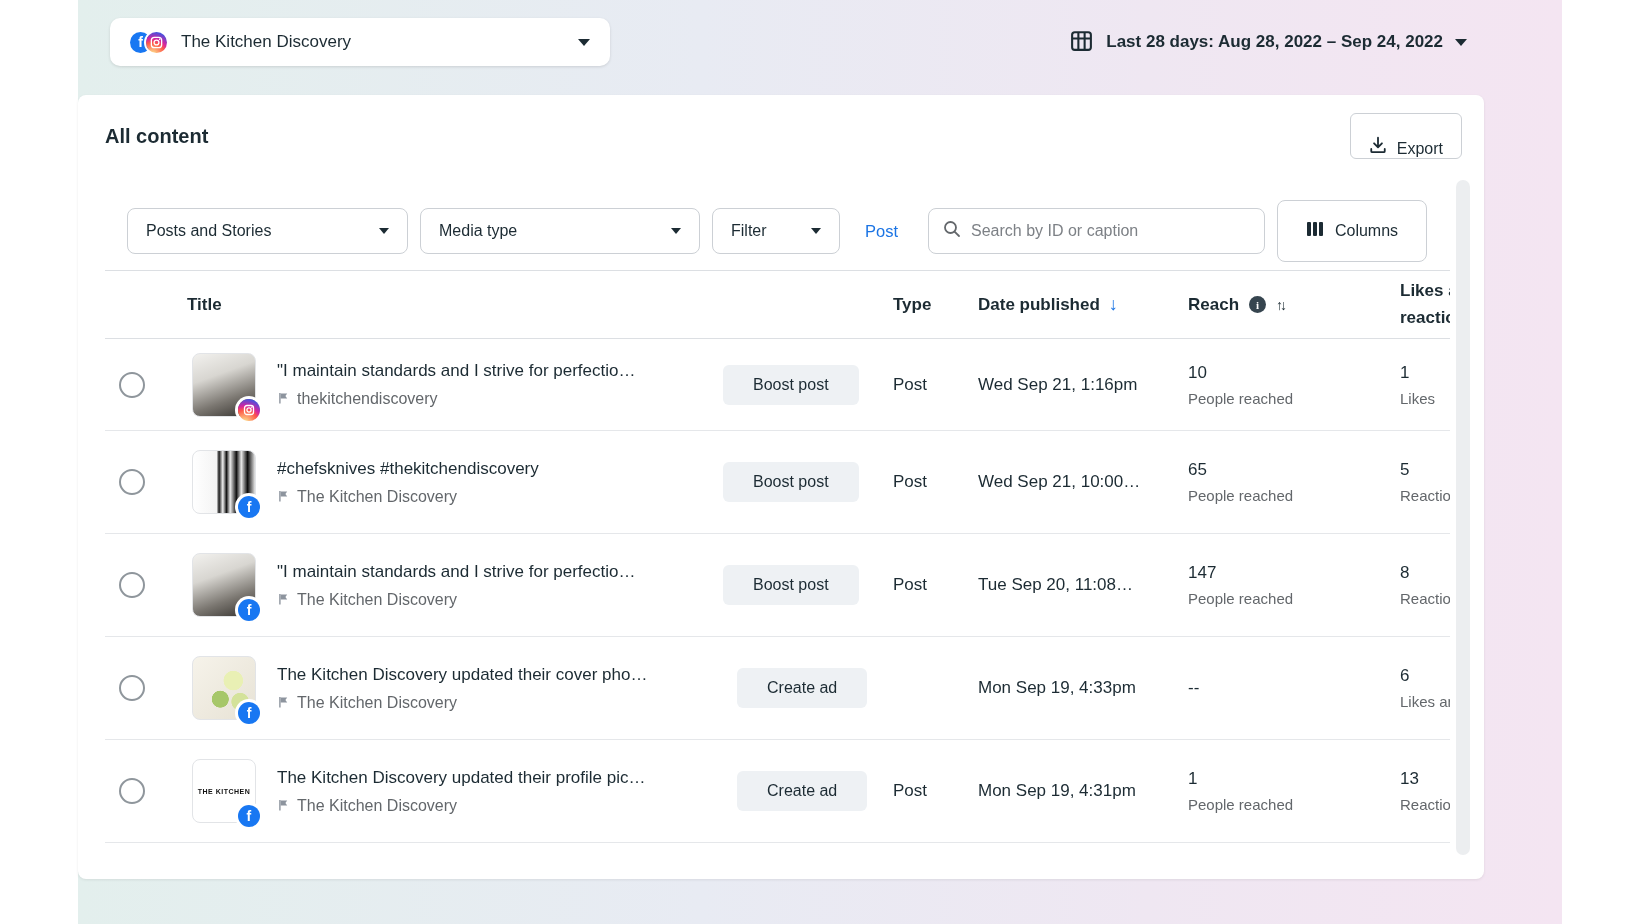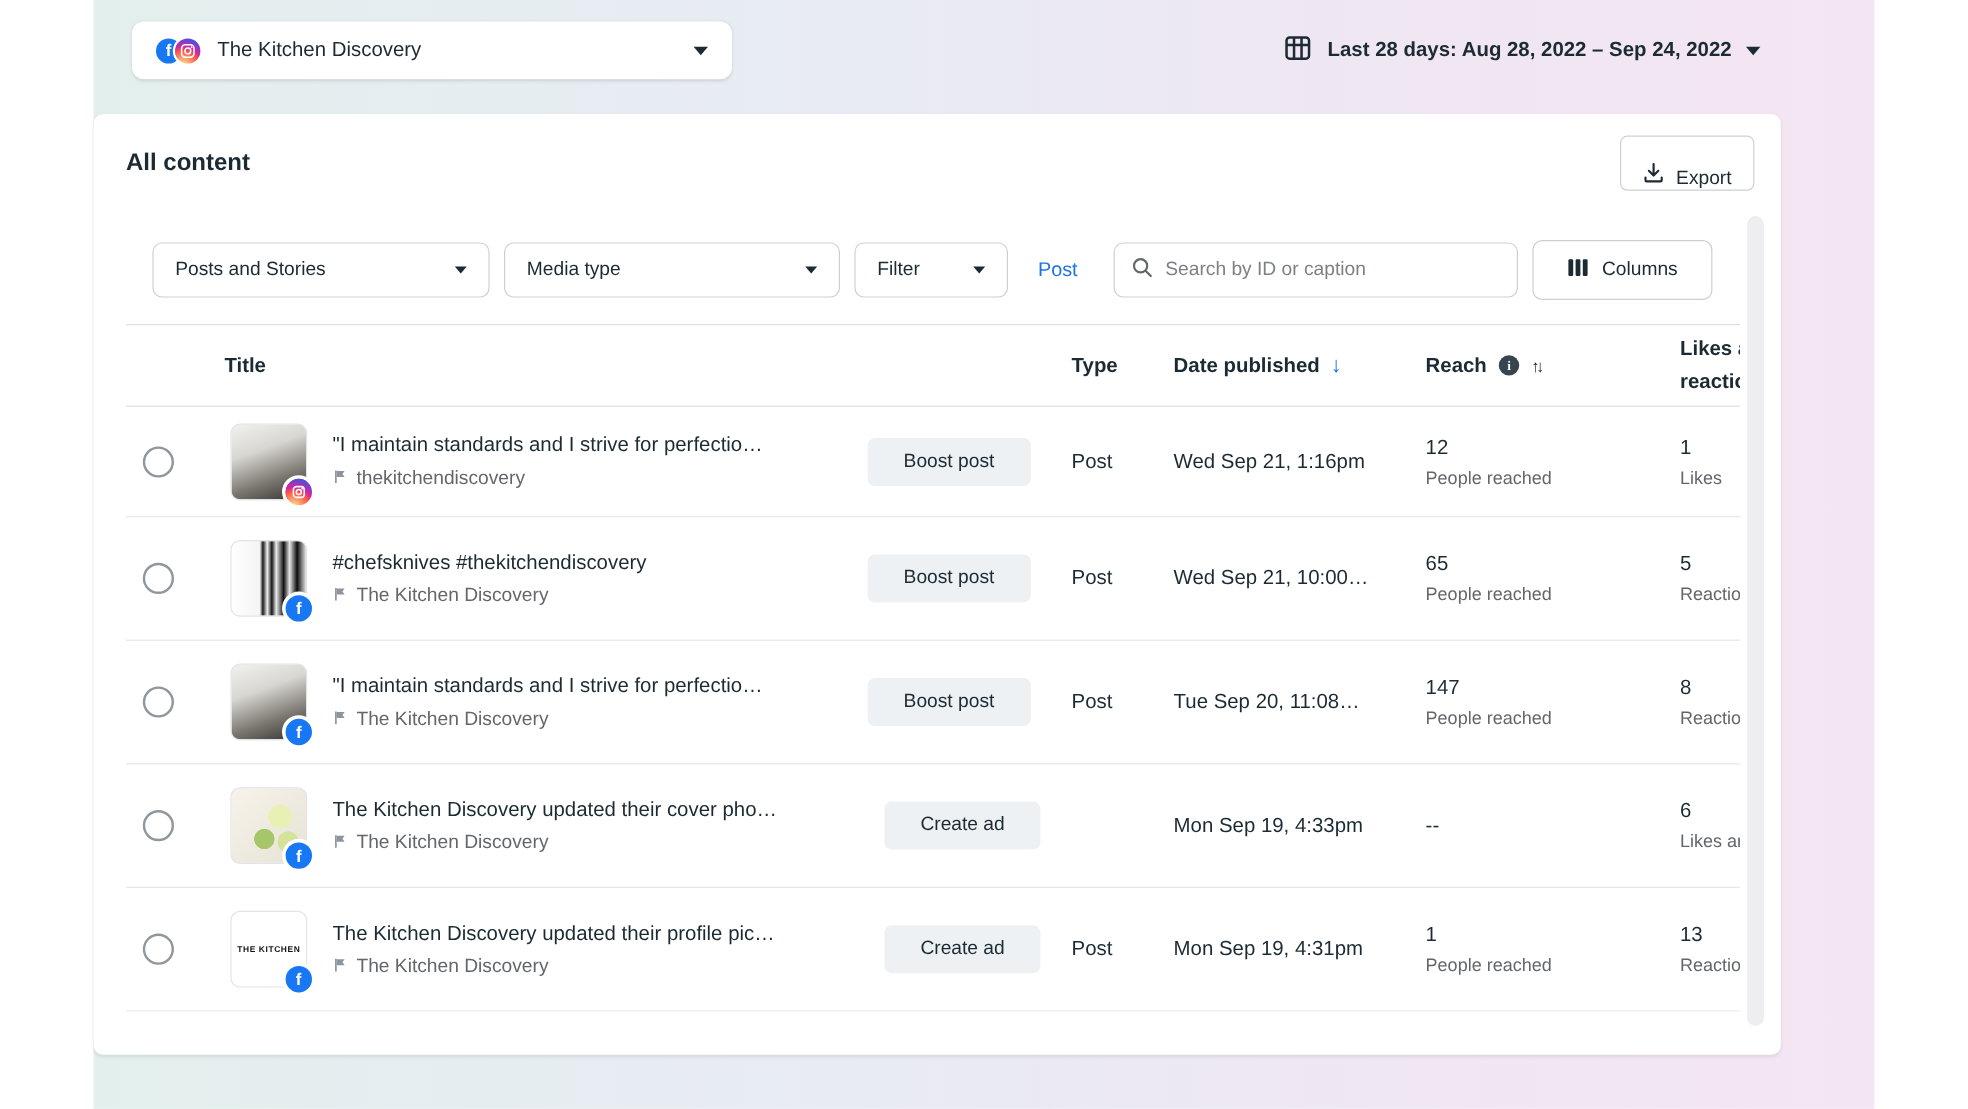--- a/index.html
+++ b/index.html
@@ -36,21 +36,21 @@
   .filter-row { position:absolute; top:105px; left:49px; right:57px; display:flex; align-items:center; }
   .pill { height:46px; border:1px solid #ccd0d5; border-radius:8px; background:#fff; display:flex; align-items:center;
           justify-content:space-between; padding:0 18px; font-size:16px; margin-right:12px; }
   .pill.w1 { width:281px; } .pill.w2 { width:280px; } .pill.w3 { width:128px; }
   .pill .caret { border-top-width:6px; border-left-width:5px; border-right-width:5px; margin-left:14px; }
   .clear-link { color:#1b74e4; font-size:16.5px; font-weight:500; margin:0 13px; }
   .search-box { width:337px; height:46px; border:1px solid #ccd0d5; border-radius:8px; background:#fff;
                 display:flex; align-items:center; padding:0 13px; margin-left:17px; }
   .search-box input { border:none; outline:none; flex:1; font-size:16px; margin-left:9px; font-family:inherit; color:#1c2b33; }
   .search-box input::placeholder { color:#7d8186; }
-  .columns-btn { margin-left:auto; width:150px; height:50px; border:1px solid #ccd0d5; border-radius:8px; background:#fff;
+  .columns-btn { margin-left:auto; width:150px; height:62px; border:1px solid #ccd0d5; border-radius:8px; background:#fff;
                  display:flex; align-items:center; justify-content:center; gap:11px; font-size:16px; font-weight:500; color:#1c2b33; font-family:inherit; }
 
   
   .table-clip { position:absolute; top:175px; left:27px; width:1345px; height:573px; overflow:hidden; }
   .thead, .trow { display:grid; grid-template-columns:74px 86px 458px 165px 85px 210px 210px 130px; width:1418px; align-items:center; }
   .thead { height:69px; border-top:1px solid #dcdfe3; border-bottom:1px solid #dcdfe3; font-weight:700; font-size:17px; }
   .hcell { display:flex; align-items:center; }
   .h-title { grid-column:2 / span 2; padding-left:8px; }
   .h-type { grid-column:5; padding-left:5px; }
   .h-date { grid-column:6; padding-left:5px; gap:9px; }
@@ -217,21 +217,21 @@
                   <path d="M2.2 1h1.4v10.5H2.2z"></path>
                   <path d="M3.6 1.4h6.6L8.4 3.9l1.8 2.5H3.6z"></path>
                 </svg></span>
               <span data-interactable="false">thekitchendiscovery</span>
             </div>
         </div>
         <div><button class="abtn" data-interactable="true">Boost post</button></div>
         <div class="c-type" data-interactable="false">Post</div>
         <div class="c-date" data-interactable="false">Wed Sep 21, 1:16pm</div>
         <div class="c-reach">
-            <div class="v" data-interactable="false">12</div>
+            <div class="v" data-interactable="false">10</div>
             <div class="s" data-interactable="false">People reached</div>
           </div>
         <div class="c-likes">
             <div class="v" data-interactable="false">1</div>
             <div class="s" data-interactable="false">Likes</div>
           </div>
       </div>
 
       <div class="trow" data-interactable="false">
         <div>

